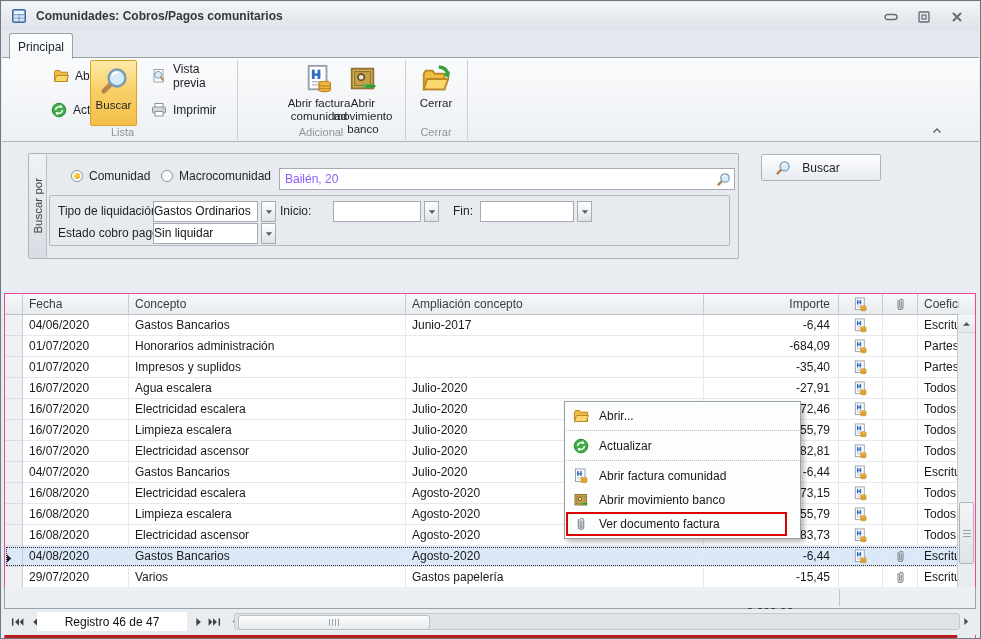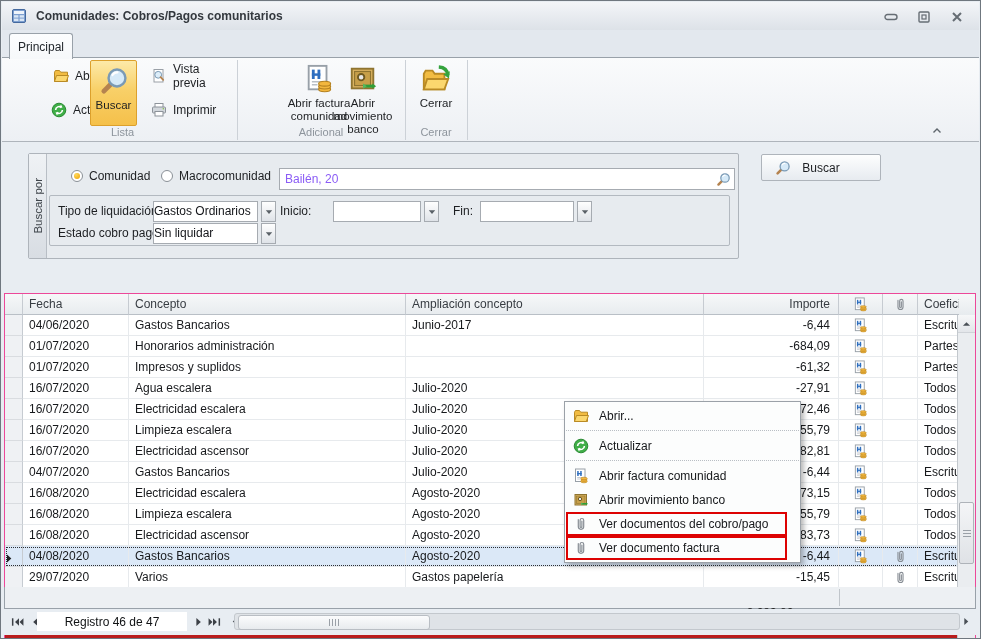--- a/index.html
+++ b/index.html
@@ -361,21 +361,21 @@
               </svg></span>
           </div>
           <div class="gcell c-clip"></div>
           <div class="gcell c-coef">Partes</div>
         </div>
         <div class="grow">
           <div class="gcell c-ind"></div>
           <div class="gcell c-fecha">01/07/2020</div>
           <div class="gcell c-con">Impresos y suplidos</div>
           <div class="gcell c-amp"></div>
-          <div class="gcell c-imp">-61,32</div>
+          <div class="gcell c-imp">-35,40</div>
           <div class="gcell c-fac">
             <span class="icon14"><svg viewBox="0 0 16 16" width="100%" height="100%">
                 <rect x="2.5" y="1" width="9.5" height="12.5" fill="#fff" stroke="#98a0a8"></rect>
                 <rect x="4.2" y="3" width="1.5" height="5" fill="#2f6fc0"></rect>
                 <rect x="7.2" y="3" width="1.5" height="5" fill="#2f6fc0"></rect>
                 <rect x="4.2" y="5" width="4.5" height="1.3" fill="#2f6fc0"></rect>
                 <path d="M4.2 9.5h5M4.2 11h3" stroke="#b9bfc6" stroke-width=".8"></path>
                 <g stroke="#b5821f" stroke-width=".6" fill="#f3b73e">
                   <ellipse cx="11" cy="13.5" rx="3.2" ry="1.3"></ellipse>
                   <ellipse cx="11" cy="12" rx="3.2" ry="1.3"></ellipse>
@@ -728,25 +728,18 @@
             <path d="M8.5 11.8h5" stroke="#2f9e38" stroke-width="1.6"></path>
             <path d="M15 11.8l-2-1.4v2.8z" fill="#2f9e38"></path>
             <path d="M8 10.4l2 1.4-2 1.4z" fill="#55b85e"></path>
           </svg></span>
         <span>Abrir movimiento banco</span>
       </div>
       <div class="menu-item">
         <span class="icon16"><svg viewBox="0 0 16 16" width="100%" height="100%">
             <path d="M5.3 3.6v7a2.7 2.7 0 0 0 5.4 0V4.3a1.8 1.8 0 0 0-3.6 0v6.2a.9.9 0 0 0 1.8 0V5" fill="none" stroke="#878d94" stroke-width="1.2" stroke-linecap="round"></path>
           </svg></span>
-        <span>Ver documentos del cobro/pago</span>
-        <span class="redbox"></span>
-      </div>
-      <div class="menu-item">
-        <span class="icon16"><svg viewBox="0 0 16 16" width="100%" height="100%">
-            <path d="M5.3 3.6v7a2.7 2.7 0 0 0 5.4 0V4.3a1.8 1.8 0 0 0-3.6 0v6.2a.9.9 0 0 0 1.8 0V5" fill="none" stroke="#878d94" stroke-width="1.2" stroke-linecap="round"></path>
-          </svg></span>
         <span>Ver documento factura</span>
         <span class="redbox"></span>
       </div>
     </div>
 
 </div>
 
 </body></html>

